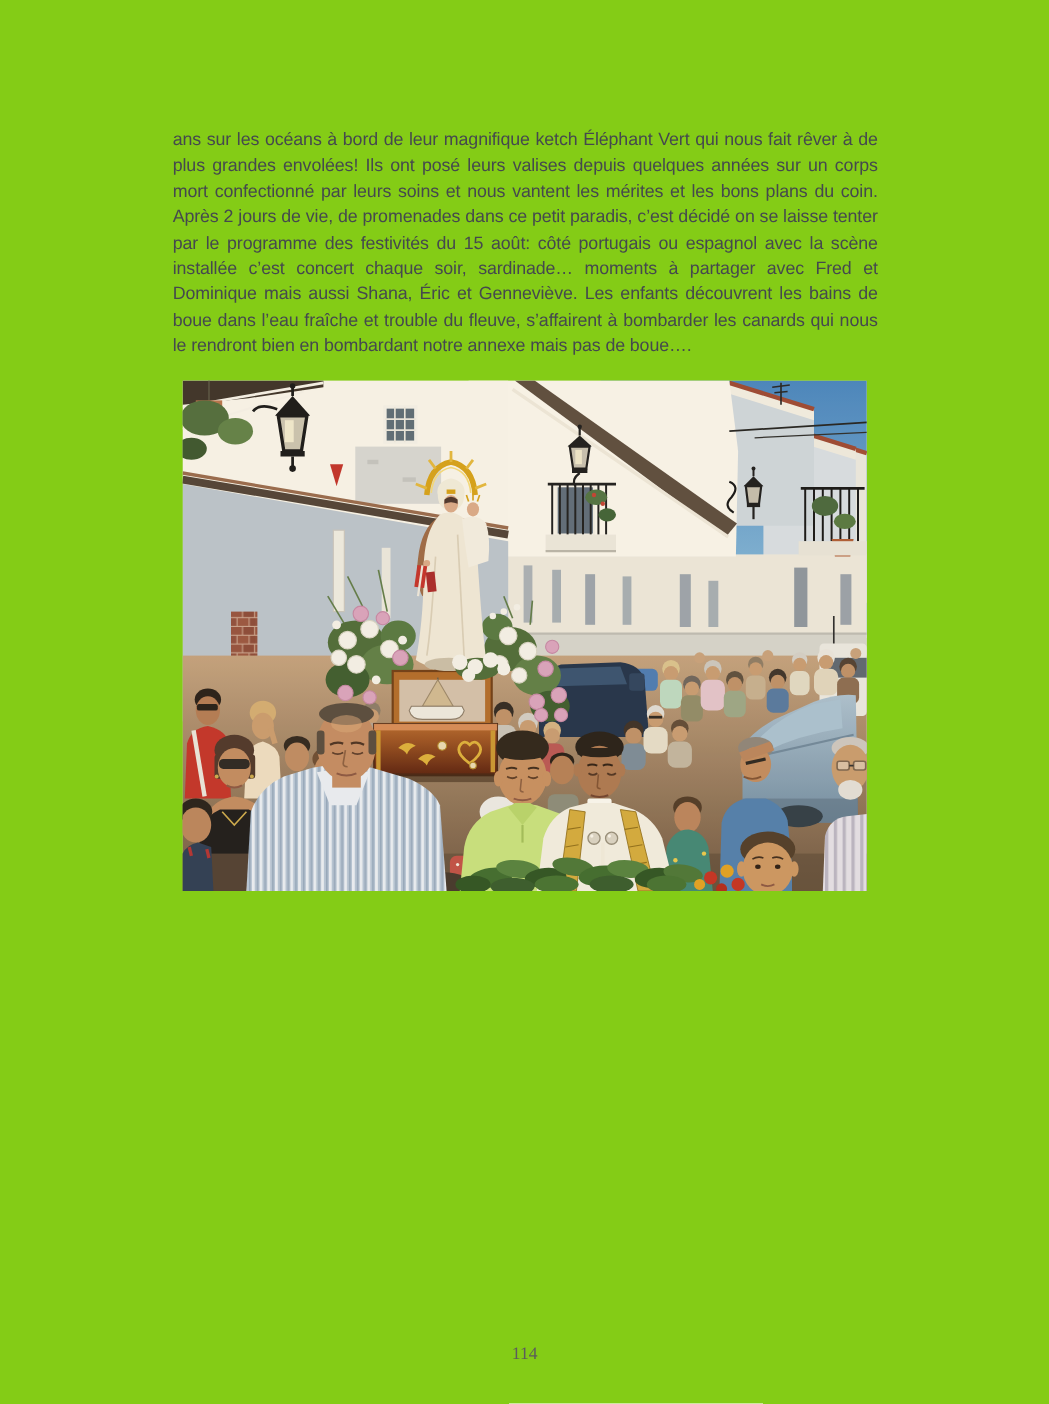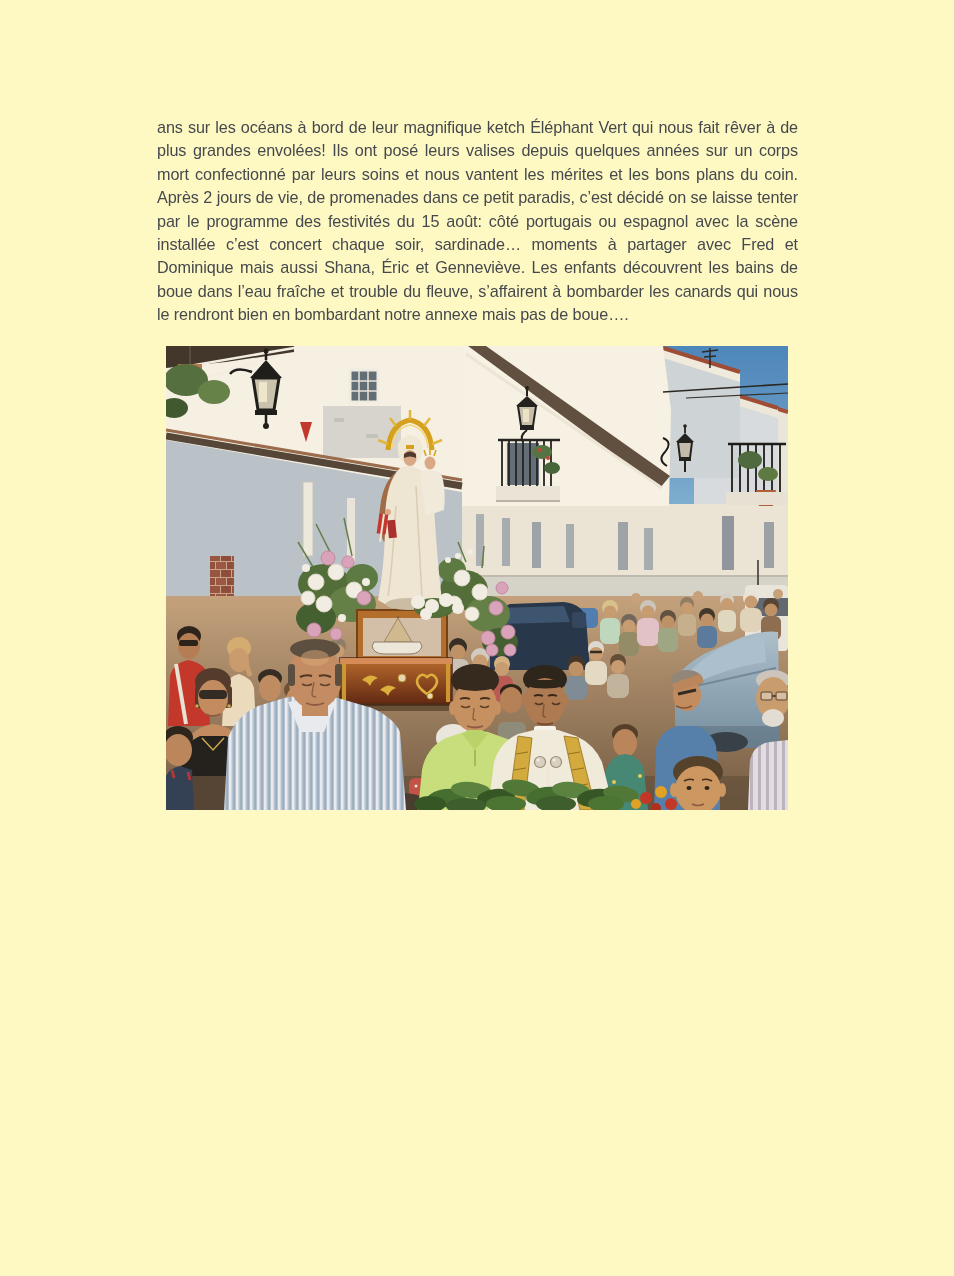--- a/index.html
+++ b/index.html
@@ -1,16 +1,16 @@
 <!DOCTYPE html>
 <html><head>
 <meta charset="utf-8">
 <style>
   html,body{margin:0;padding:0;background:#ffffff;}
-  .page{position:relative;width:954px;height:1276px;background:#fef9c3;overflow:hidden;
+  .page{position:relative;width:954px;height:1276px;background:#84cc16;overflow:hidden;
         font-family:"Liberation Sans",sans-serif;}
   .body-text{position:absolute;left:157px;top:116px;width:641px;margin:0;
              font-size:16.2px;line-height:23.4px;letter-spacing:-0.1px;
              text-align:justify;color:#45494e;}
   .photo{position:absolute;left:166px;top:346px;width:622px;height:464px;margin:0;}
   .photo svg{display:block;width:622px;height:464px;}
   .page-number{position:absolute;left:0;right:0;top:1222px;text-align:center;
                font-family:"Liberation Serif",serif;font-size:16px;color:#5c5c5c;}
 </style>
 </head>
@@ -586,13 +586,14 @@
         <rect x="610" y="346" width="11" height="8" rx="2" fill="#e8e4da" opacity="0.5" stroke="#2e2e2e" stroke-width="1.5"></rect>
         <line x1="606" y1="350" x2="610" y2="350" stroke="#2e2e2e" stroke-width="1.5"></line>
         <ellipse cx="607" cy="372" rx="11" ry="9" fill="#e2ded6"></ellipse>
         <path d="M582,464 l2,-50 q4,-16 20,-18 l18,-2 l0,70 z" fill="url(#pStripeGray)"></path>
       </g>
 
       <rect width="622" height="464" fill="#f2c98e" opacity="0.05"></rect>
     </svg>
   </figure>
 
+  <div class="page-number">114</div>
 </div>
 
 </body></html>

